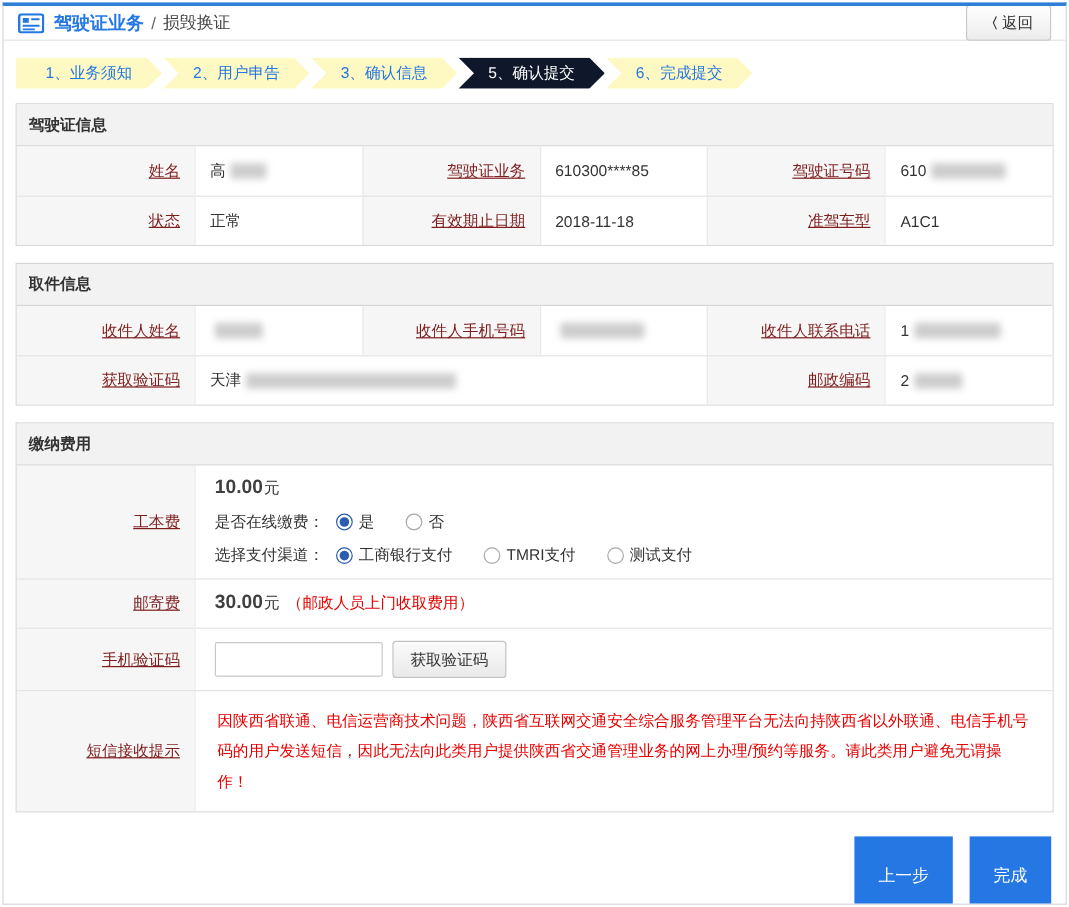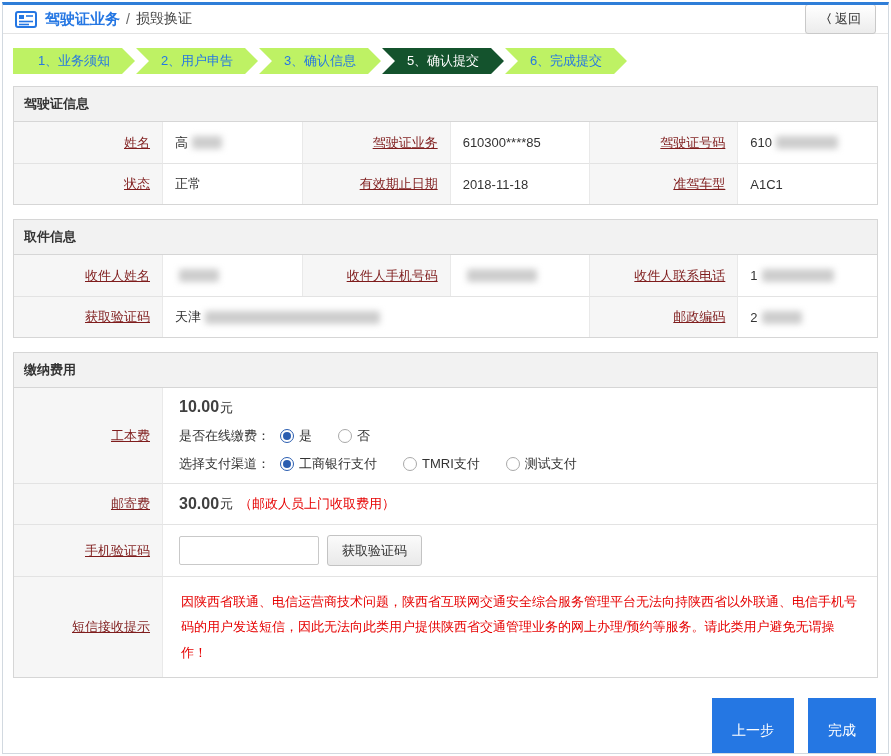--- a/index.html
+++ b/index.html
@@ -13,24 +13,24 @@
   .crumb-app { color:#2577e3; font-size:15px; font-weight:bold; }
   .crumb-sep { color:#666; margin:0 6px; font-size:14px; }
   .crumb-page { color:#444; font-size:14px; }
   .back-btn { margin-left:auto; padding:5px 14px; font-size:13px; color:#333;
               background:linear-gradient(#ffffff,#ececec); border:1px solid #c9c9c9; border-radius:3px; cursor:pointer; }
   .back-btn .chev { font-weight:bold; margin-right:3px; font-size:12px; }
 
   
   .steps { display:flex; padding:14px 10px 12px; }
   .step { width:122px; height:26px; line-height:26px; text-align:center; font-size:13px;
-          background:#bef264; color:#2577e3; margin-right:1px;
+          background:#fef9c3; color:#2577e3; margin-right:1px;
           clip-path:polygon(0 0, calc(100% - 13px) 0, 100% 50%, calc(100% - 13px) 100%, 0 100%, 13px 50%); }
   .step.first { clip-path:polygon(0 0, calc(100% - 13px) 0, 100% 50%, calc(100% - 13px) 100%, 0 100%); }
-  .step.active { background:#14532d; color:#fff; }
+  .step.active { background:#0f172a; color:#fff; }
 
   
   .section { margin:0 10px 14px; border:1px solid #d6d6d6; }
   .section-title { background:#f2f2f2; border-bottom:1px solid #d6d6d6; padding:8px 10px; font-weight:bold; color:#333; font-size:13px; }
 
   .igrid3 { display:grid; grid-template-columns:148px 1fr 148px 1fr 148px 1fr; }
   .igrid3 .cell:nth-child(n+7) { border-top:1px solid #e3e3e3; }
   .igrid3 .cell:not(:nth-child(6n+1)) { border-left:1px solid #e9e9e9; }
 
   .cell { min-height:41px; display:flex; align-items:center; padding:6px 12px; }

